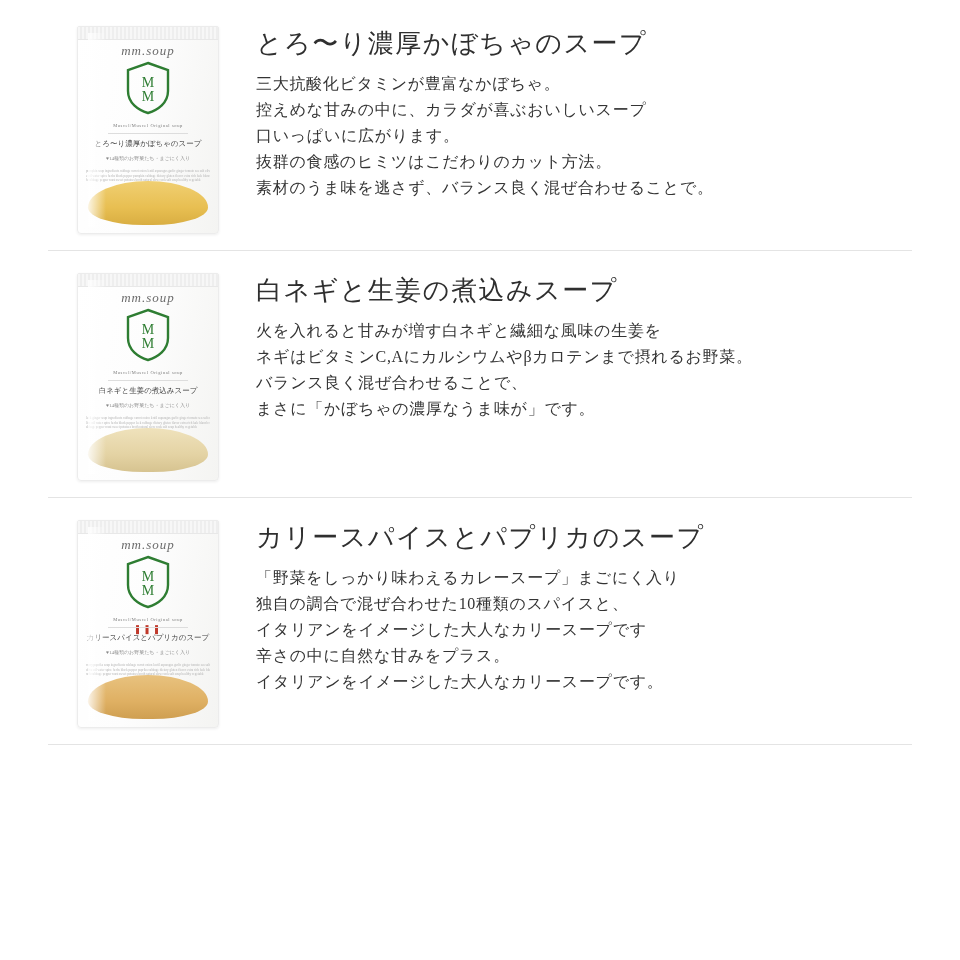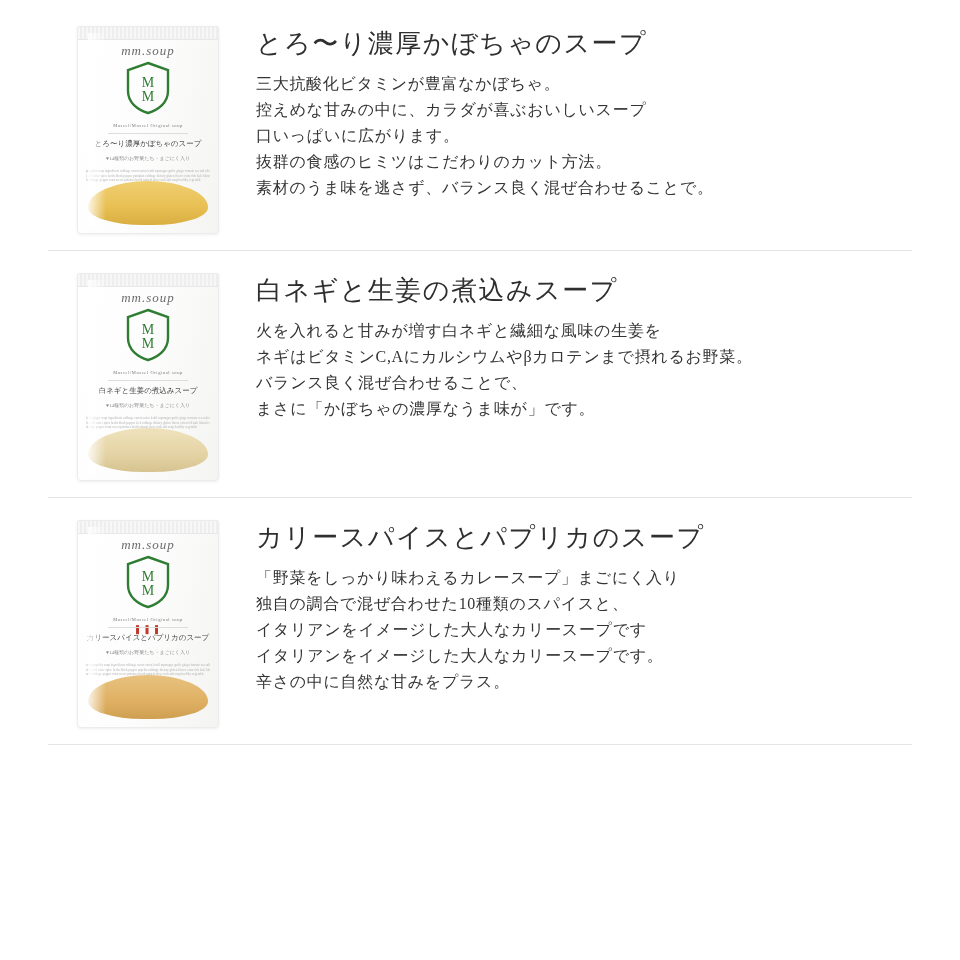--- a/index.html
+++ b/index.html
@@ -266,18 +266,18 @@
         <div class="fineprint">curry paprika soup ingredients cabbage carrot onion lentil asparagus garlic ginger tomato sea salt olive oil water spice herbs black pepper paprika cabbage dietary gluten flavor extra rich kale blanch cabbage pepper roast sweet potatoes broth natural slow cook salt soup healthy vegetable</div>
         <div class="soup curry"></div>
         <div class="gloss"></div>
       </div>
     </div>
     <div class="txt-col">
       <h2 class="product-title">カリースパイスとパプリカのスープ</h2>
       <div class="desc-line">「野菜をしっかり味わえるカレースープ」まごにく入り</div>
       <div class="desc-line">独自の調合で混ぜ合わせた10種類のスパイスと、</div>
       <div class="desc-line">イタリアンをイメージした大人なカリースープです</div>
+      <div class="desc-line">辛さの中に自然な甘みをプラス。</div>
       <div class="desc-line">イタリアンをイメージした大人なカリースープです。</div>
-      <div class="desc-line">辛さの中に自然な甘みをプラス。</div>
     </div>
   </div>
 
 </div>
 
 </body></html>

